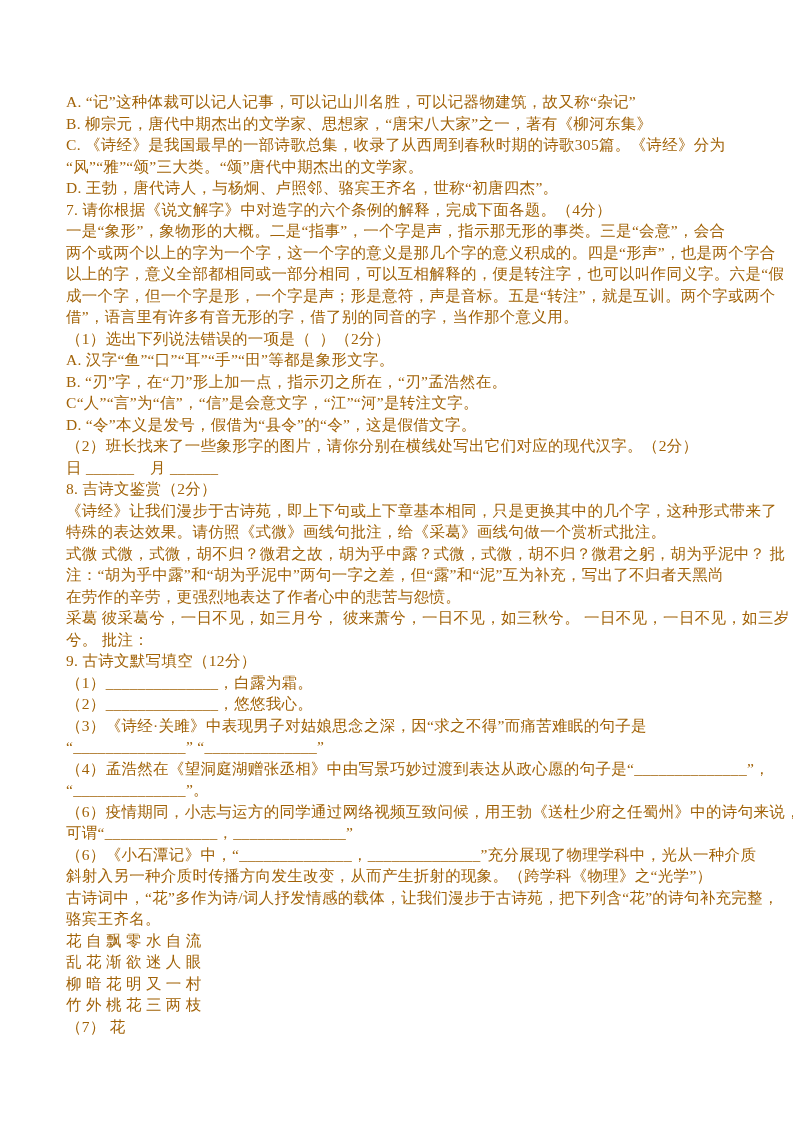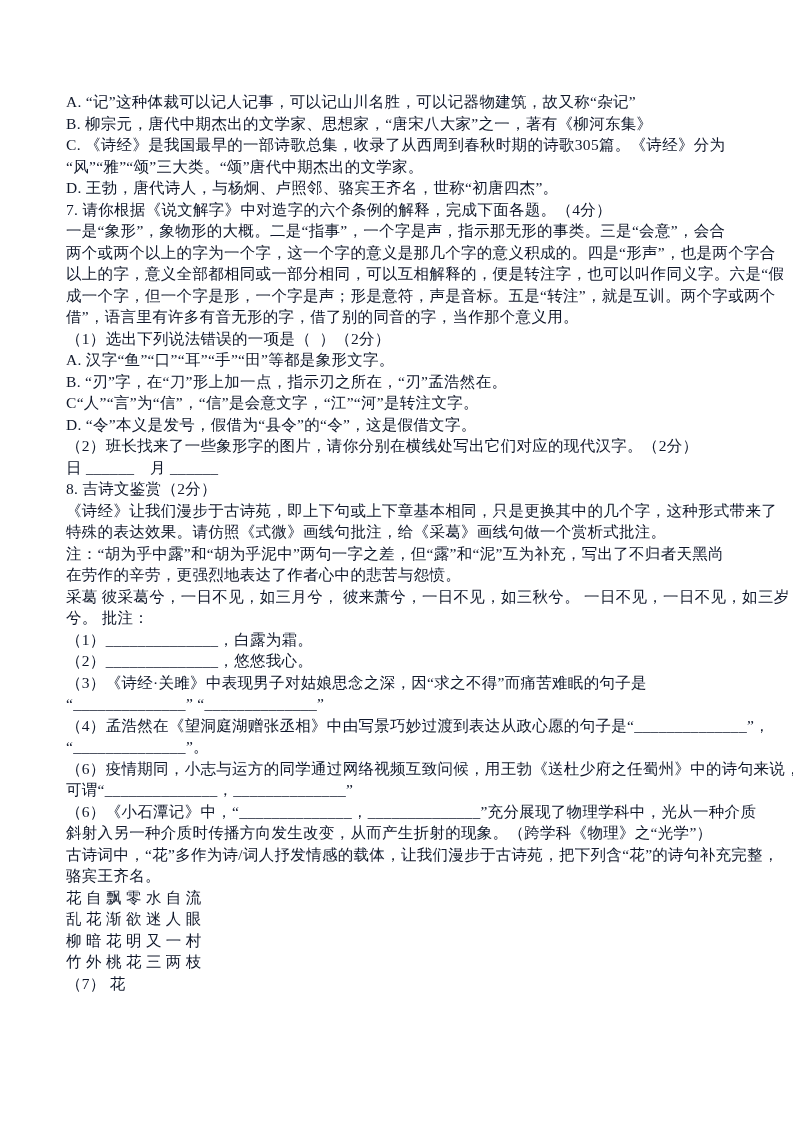--- a/index.html
+++ b/index.html
@@ -13,21 +13,21 @@
     height: 1122px;
     background: #ffffff;
     overflow: hidden;
     font-family: "Liberation Serif", "DejaVu Serif", serif;
   }
   .doc {
     position: absolute;
     left: 66px;
     top: 91px;
     width: 690px;
-    color: #0f172a;
+    color: #a16207;
     font-size: 15.5px;
     line-height: 21.5px;
   }
   .line {
     height: 21.5px;
     white-space: pre;
     letter-spacing: 0.3px;
   }
 </style>
 </head>
@@ -49,24 +49,26 @@
       <div class="line">（1）选出下列说法错误的一项是（  ）（2分）</div>
       <div class="line">A. 汉字“鱼”“口”“耳”“手”“田”等都是象形文字。</div>
       <div class="line">B. “刃”字，在“刀”形上加一点，指示刃之所在，“刃”孟浩然在。</div>
       <div class="line">C“人”“言”为“信”，“信”是会意文字，“江”“河”是转注文字。</div>
       <div class="line">D. “令”本义是发号，假借为“县令”的“令”，这是假借文字。</div>
       <div class="line">（2）班长找来了一些象形字的图片，请你分别在横线处写出它们对应的现代汉字。（2分）</div>
       <div class="line">日 ______　月 ______</div>
       <div class="line">8. 吉诗文鉴赏（2分）</div>
       <div class="line">《诗经》让我们漫步于古诗苑，即上下句或上下章基本相同，只是更换其中的几个字，这种形式带来了</div>
       <div class="line">特殊的表达效果。请仿照《式微》画线句批注，给《采葛》画线句做一个赏析式批注。</div>
+      <div class="line">式微 式微，式微，胡不归？微君之故，胡为乎中露？式微，式微，胡不归？微君之躬，胡为乎泥中？ 批</div>
       <div class="line">注：“胡为乎中露”和“胡为乎泥中”两句一字之差，但“露”和“泥”互为补充，写出了不归者天黑尚</div>
       <div class="line">在劳作的辛劳，更强烈地表达了作者心中的悲苦与怨愤。</div>
       <div class="line">采葛 彼采葛兮，一日不见，如三月兮， 彼来萧兮，一日不见，如三秋兮。 一日不见，一日不见，如三岁</div>
       <div class="line">兮。 批注：</div>
+      <div class="line">9. 古诗文默写填空（12分）</div>
       <div class="line">（1）______________，白露为霜。</div>
       <div class="line">（2）______________，悠悠我心。</div>
       <div class="line">（3）《诗经·关雎》中表现男子对姑娘思念之深，因“求之不得”而痛苦难眠的句子是</div>
       <div class="line">“______________” “______________”</div>
       <div class="line">（4）孟浩然在《望洞庭湖赠张丞相》中由写景巧妙过渡到表达从政心愿的句子是“______________”，</div>
       <div class="line">“______________”。</div>
       <div class="line">（6）疫情期同，小志与运方的同学通过网络视频互致问候，用王勃《送杜少府之任蜀州》中的诗句来说，</div>
       <div class="line">可谓“______________，______________”</div>
       <div class="line">（6）《小石潭记》中，“______________，______________”充分展现了物理学科中，光从一种介质</div>
       <div class="line">斜射入另一种介质时传播方向发生改变，从而产生折射的现象。（跨学科《物理》之“光学”）</div>

